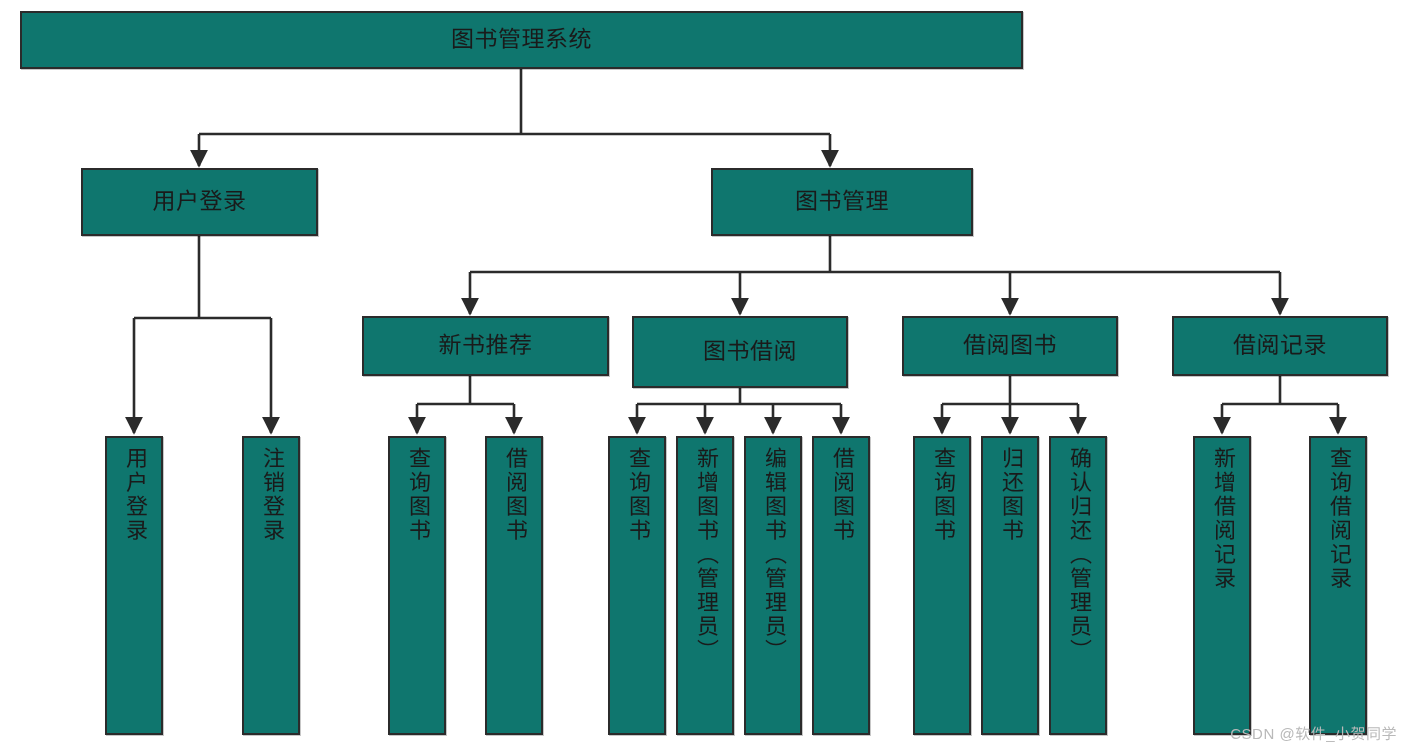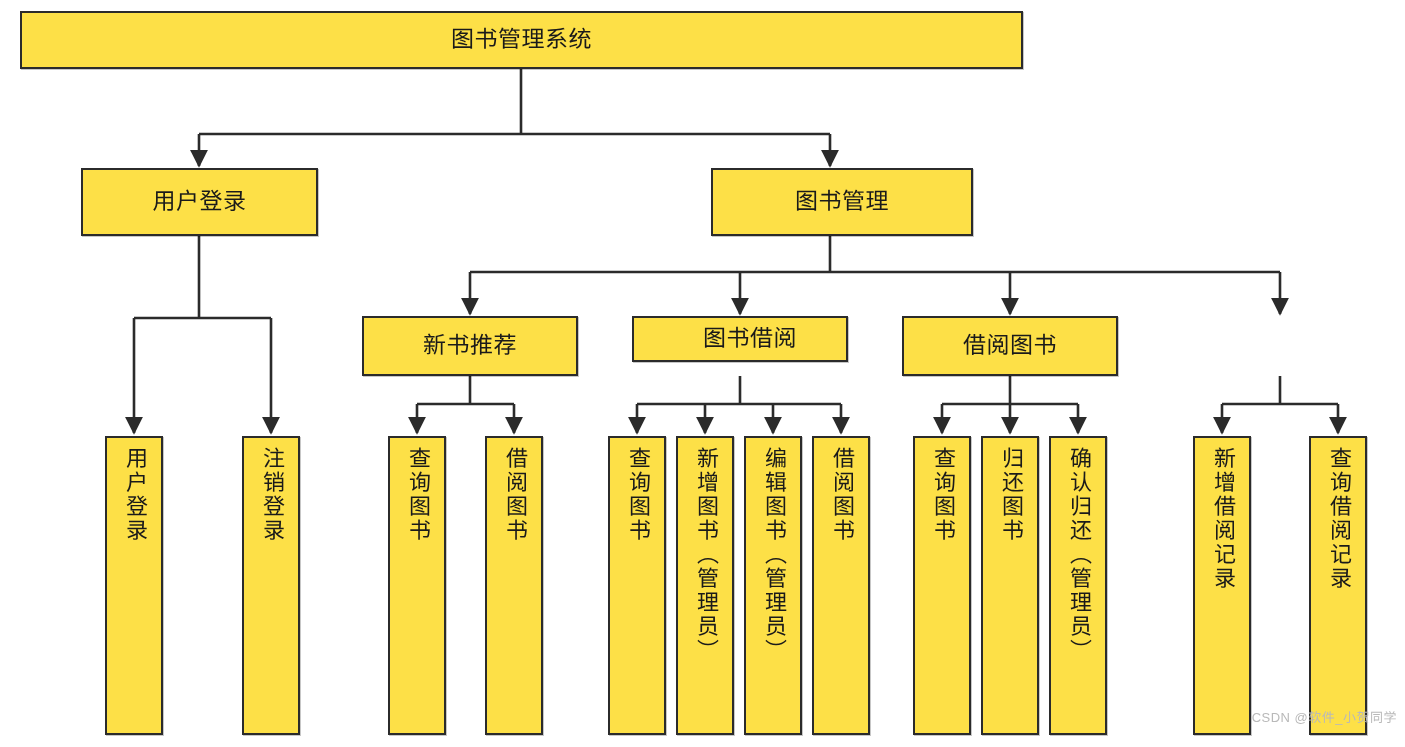--- a/index.html
+++ b/index.html
@@ -22,21 +22,21 @@
     position: absolute;
     left: 0;
     top: 0;
     width: 1405px;
     height: 747px;
     pointer-events: none;
   }
   .node {
     position: absolute;
     box-sizing: border-box;
-    background: #fde047;
+    background: #0f766e;
     border: 2px solid #2b2b2b;
     display: flex;
     align-items: center;
     justify-content: center;
     color: #1a1a1a;
     box-shadow: 1px 1px 0 rgba(0,0,0,0.22);
   }
   .node-label {
     display: block;
     text-align: center;
@@ -59,22 +59,22 @@
     writing-mode: vertical-rl;
     text-orientation: upright;
     font-size: 22px;
     letter-spacing: 2px;
     line-height: 1.0;
     white-space: nowrap;
   }
   #watermark {
     position: absolute;
     right: 8px;
-    bottom: 21px;
-    font-size: 13px;
+    bottom: 4px;
+    font-size: 15px;
     color: #b9b9b9;
     letter-spacing: 0.5px;
     user-select: none;
     white-space: nowrap;
   }
 </style>
 </head>
 <body>
 
 <div id="diagram-root">
@@ -133,29 +133,32 @@
     <span class="node-label">图书管理系统</span>
   </div>
 
   <div class="node horizontal" style="left:81px; top:168px; width:237px; height:68px;">
     <span class="node-label">用户登录</span>
   </div>
   <div class="node horizontal" style="left:711px; top:168px; width:262px; height:68px;">
     <span class="node-label">图书管理</span>
   </div>
 
-  <div class="node horizontal" style="left:362px; top:316px; width:216px; height:60px;font-family:Liberation Serif, serif;">
+  <div class="node horizontal" style="left:362px; top:316px; width:247px; height:60px;font-family:Liberation Serif, serif;">
     <span class="node-label">新书推荐</span>
   </div>
-  <div class="node horizontal" style="left:632px; top:316px; width:216px; height:46px;padding-left:20px;">
+  <div class="node horizontal" style="left:632px; top:316px; width:216px; height:72px;padding-left:20px;">
     <span class="node-label">图书借阅</span>
   </div>
   <div class="node horizontal" style="left:902px; top:316px; width:216px; height:60px;">
     <span class="node-label">借阅图书</span>
   </div>
+  <div class="node horizontal" style="left:1172px; top:316px; width:216px; height:60px;">
+    <span class="node-label">借阅记录</span>
+  </div>
 
   <div class="node vertical" style="left:105px; top:436px; width:58px; height:299px;">
     <span class="node-label">用户登录</span>
   </div>
   <div class="node vertical" style="left:242px; top:436px; width:58px; height:299px;">
     <span class="node-label">注销登录</span>
   </div>
 
   <div class="node vertical" style="left:388px; top:436px; width:58px; height:299px;">
     <span class="node-label">查询图书</span>

